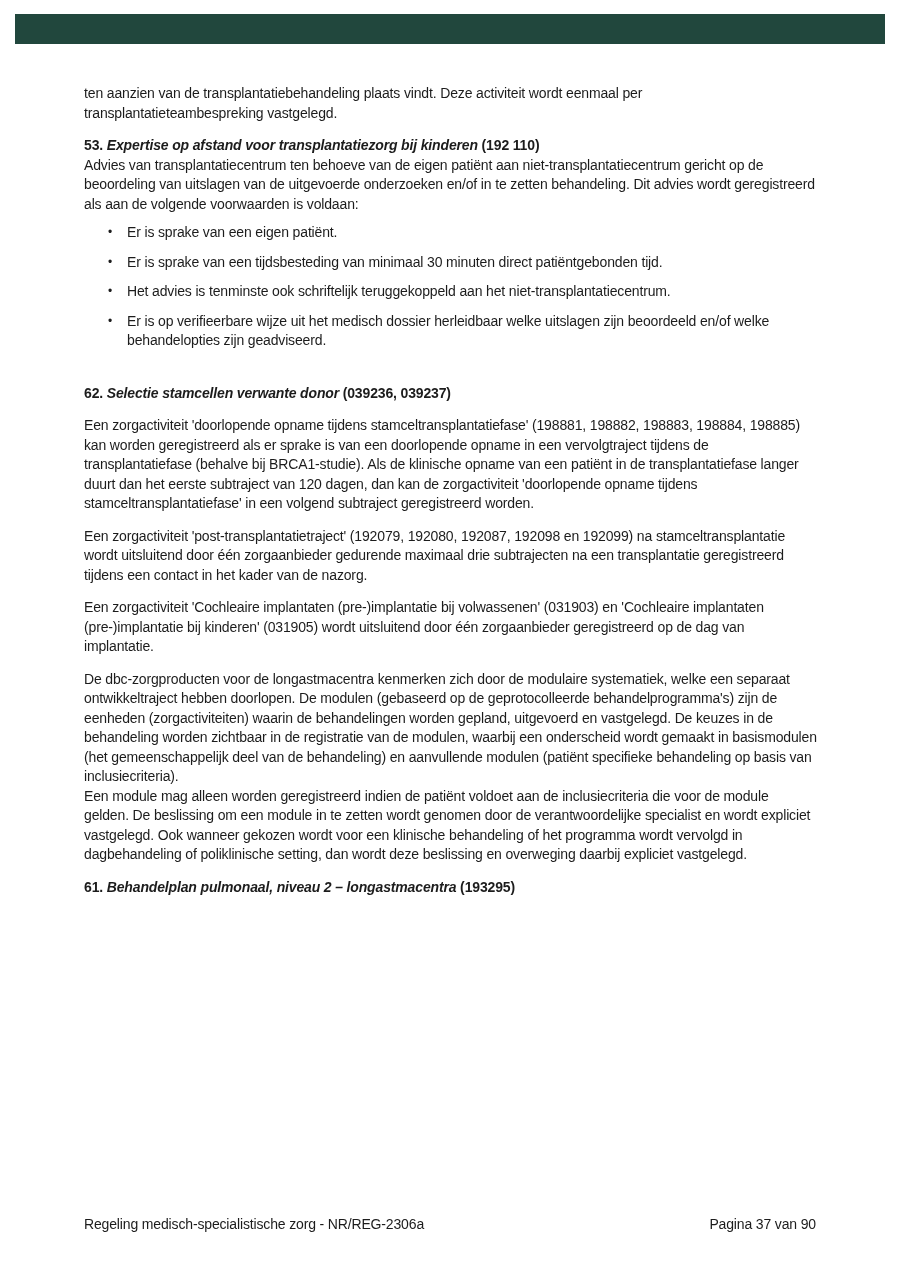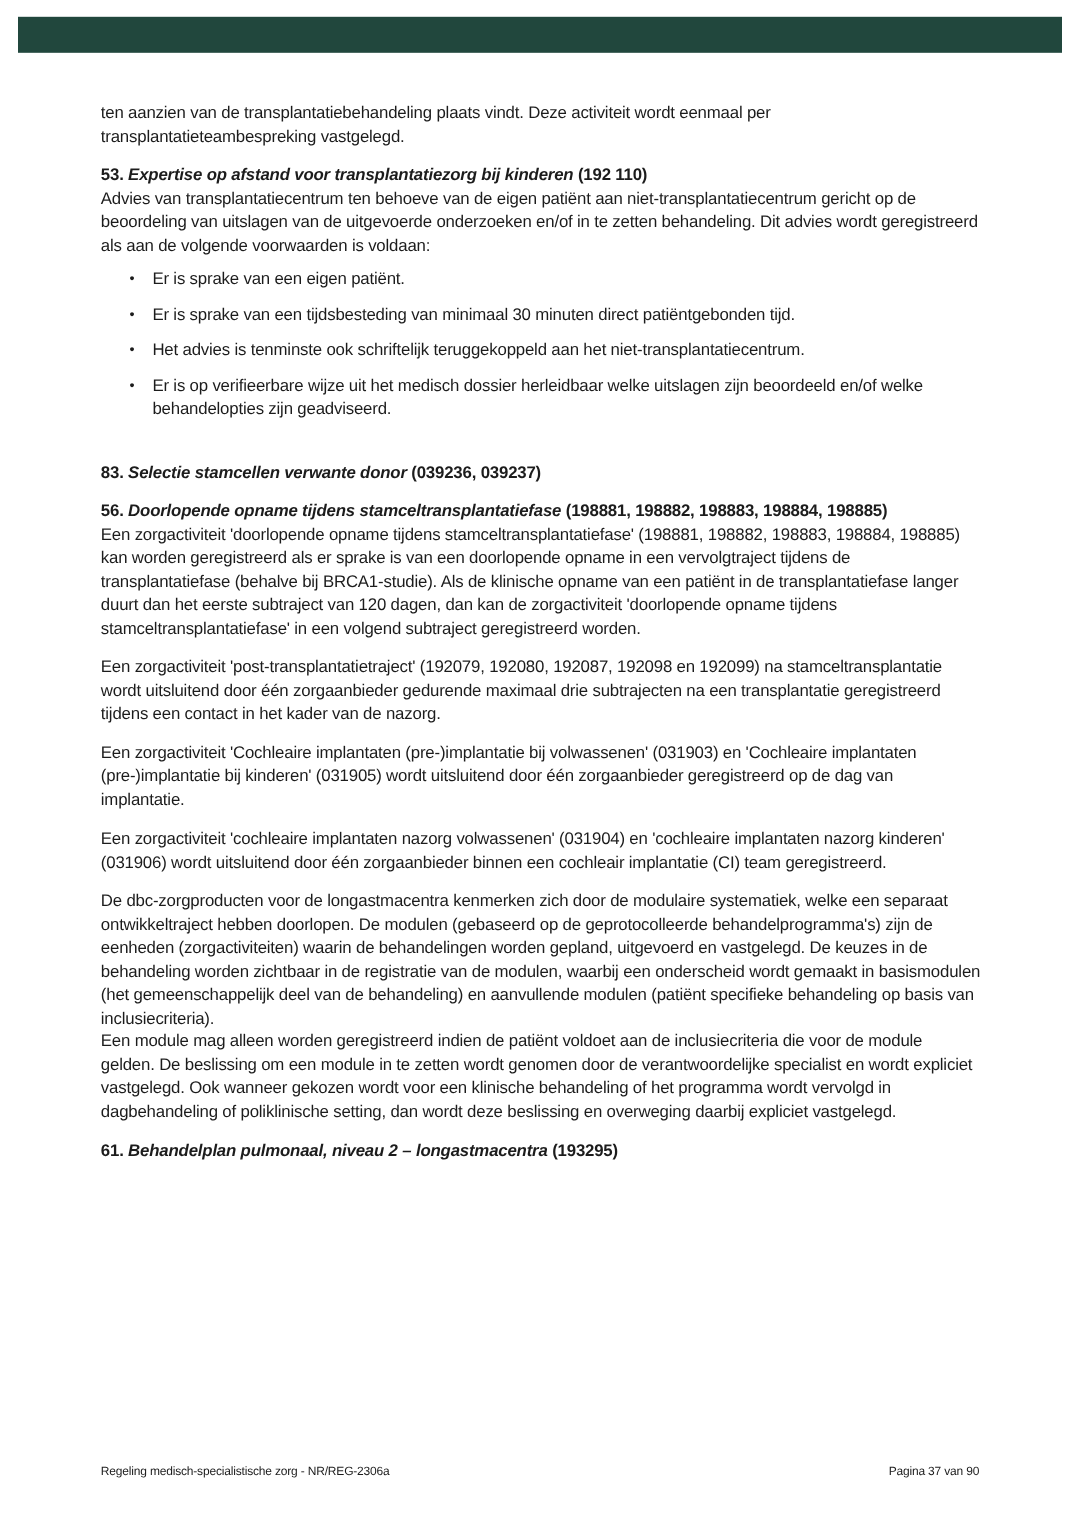--- a/index.html
+++ b/index.html
@@ -48,21 +48,21 @@
     position: absolute;
     left: 24px;
     top: 0;
     font-size: 12px;
   }
   .footer {
     position: absolute;
     left: 84px; right: 84px; bottom: 41px;
     display: flex;
     justify-content: space-between;
-    font-size: 10px;
+    font-size: 14px;
     letter-spacing: -0.15px;
   }
 </style>
 </head>
 <body>
 
 <div class="brand-bar" style="background: rgb(33, 71, 61);"></div>
 
 <div class="content">
   <p>ten aanzien van de transplantatiebehandeling plaats vindt. Deze activiteit wordt eenmaal per transplantatieteambespreking vastgelegd.</p>
@@ -71,34 +71,32 @@
         <h3><span>53. </span><span class="heading-title">Expertise op afstand voor transplantatiezorg bij kinderen</span><span> (192 110)</span></h3>
         <p>Advies van transplantatiecentrum ten behoeve van de eigen patiënt aan niet-transplantatiecentrum gericht op de beoordeling van uitslagen van de uitgevoerde onderzoeken en/of in te zetten behandeling. Dit advies wordt geregistreerd als aan de volgende voorwaarden is voldaan:</p>
         <ul class="bullets">
           <li>Er is sprake van een eigen patiënt.</li>
           <li>Er is sprake van een tijdsbesteding van minimaal 30 minuten direct patiëntgebonden tijd.</li>
           <li>Het advies is tenminste ook schriftelijk teruggekoppeld aan het niet-transplantatiecentrum.</li>
           <li>Er is op verifieerbare wijze uit het medisch dossier herleidbaar welke uitslagen zijn beoordeeld en/of welke behandelopties zijn geadviseerd.</li>
         </ul>
       </section>
       <section class="section extra-gap">
-        <h3><span>83. </span><span class="heading-title">Selectie stamcellen verwante donor</span><span> (039236, 039237)</span></h3>
+        <h3><span>62. </span><span class="heading-title">Selectie stamcellen verwante donor</span><span> (039236, 039237)</span></h3>
       </section>
       <section class="section">
-        <h3><span>56. </span><span class="heading-title">Doorlopende opname tijdens stamceltransplantatiefase</span><span> (198881, 198882, 198883, 198884, 198885)</span></h3>
         <p>Een zorgactiviteit 'doorlopende opname tijdens stamceltransplantatiefase' (198881, 198882, 198883, 198884, 198885) kan worden geregistreerd als er sprake is van een doorlopende opname in een vervolgtraject tijdens de transplantatiefase (behalve bij BRCA1-studie). Als de klinische opname van een patiënt in de transplantatiefase langer duurt dan het eerste subtraject van 120 dagen, dan kan de zorgactiviteit 'doorlopende opname tijdens stamceltransplantatiefase' in een volgend subtraject geregistreerd worden.</p>
       </section>
       <section class="section">
         <p>Een zorgactiviteit 'post-transplantatietraject' (192079, 192080, 192087, 192098 en 192099) na stamceltransplantatie wordt uitsluitend door één zorgaanbieder gedurende maximaal drie subtrajecten na een transplantatie geregistreerd tijdens een contact in het kader van de nazorg.</p>
       </section>
       <section class="section">
         <p>Een zorgactiviteit 'Cochleaire implantaten (pre-)implantatie bij volwassenen' (031903) en 'Cochleaire implantaten (pre-)implantatie bij kinderen' (031905) wordt uitsluitend door één zorgaanbieder geregistreerd op de dag van implantatie.</p>
       </section>
       <section class="section">
-        <p>Een zorgactiviteit 'cochleaire implantaten nazorg volwassenen' (031904) en 'cochleaire implantaten nazorg kinderen' (031906) wordt uitsluitend door één zorgaanbieder binnen een cochleair implantatie (CI) team geregistreerd.</p>
       </section>
       <section class="section">
         <p>De dbc-zorgproducten voor de longastmacentra kenmerken zich door de modulaire systematiek, welke een separaat ontwikkeltraject hebben doorlopen. De modulen (gebaseerd op de geprotocolleerde behandelprogramma's) zijn de eenheden (zorgactiviteiten) waarin de behandelingen worden gepland, uitgevoerd en vastgelegd. De keuzes in de behandeling worden zichtbaar in de registratie van de modulen, waarbij een onderscheid wordt gemaakt in basismodulen (het gemeenschappelijk deel van de behandeling) en aanvullende modulen (patiënt specifieke behandeling op basis van inclusiecriteria).</p>
         <p>Een module mag alleen worden geregistreerd indien de patiënt voldoet aan de inclusiecriteria die voor de module gelden. De beslissing om een module in te zetten wordt genomen door de verantwoordelijke specialist en wordt expliciet vastgelegd. Ook wanneer gekozen wordt voor een klinische behandeling of het programma wordt vervolgd in dagbehandeling of poliklinische setting, dan wordt deze beslissing en overweging daarbij expliciet vastgelegd.</p>
       </section>
       <section class="section">
         <h3><span>61. </span><span class="heading-title">Behandelplan pulmonaal, niveau 2 – longastmacentra</span><span> (193295)</span></h3>
       </section>
     </div>
 </div>

